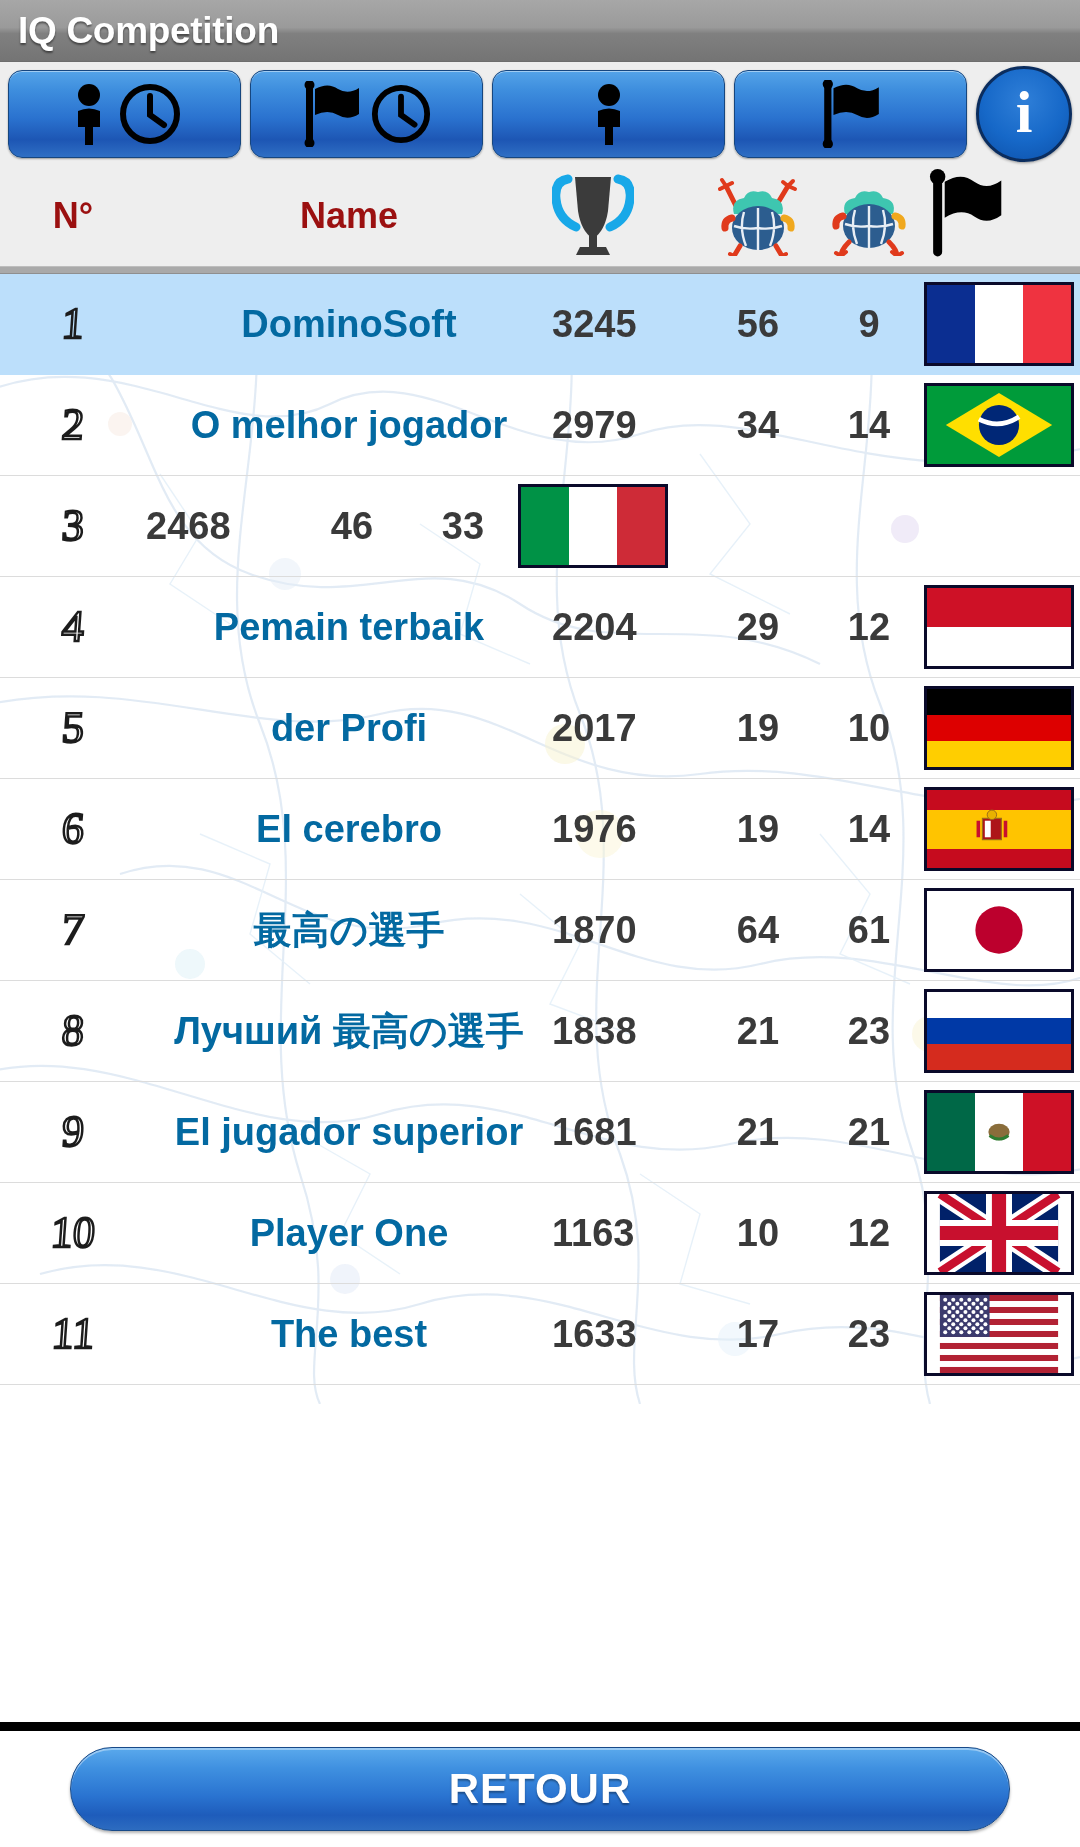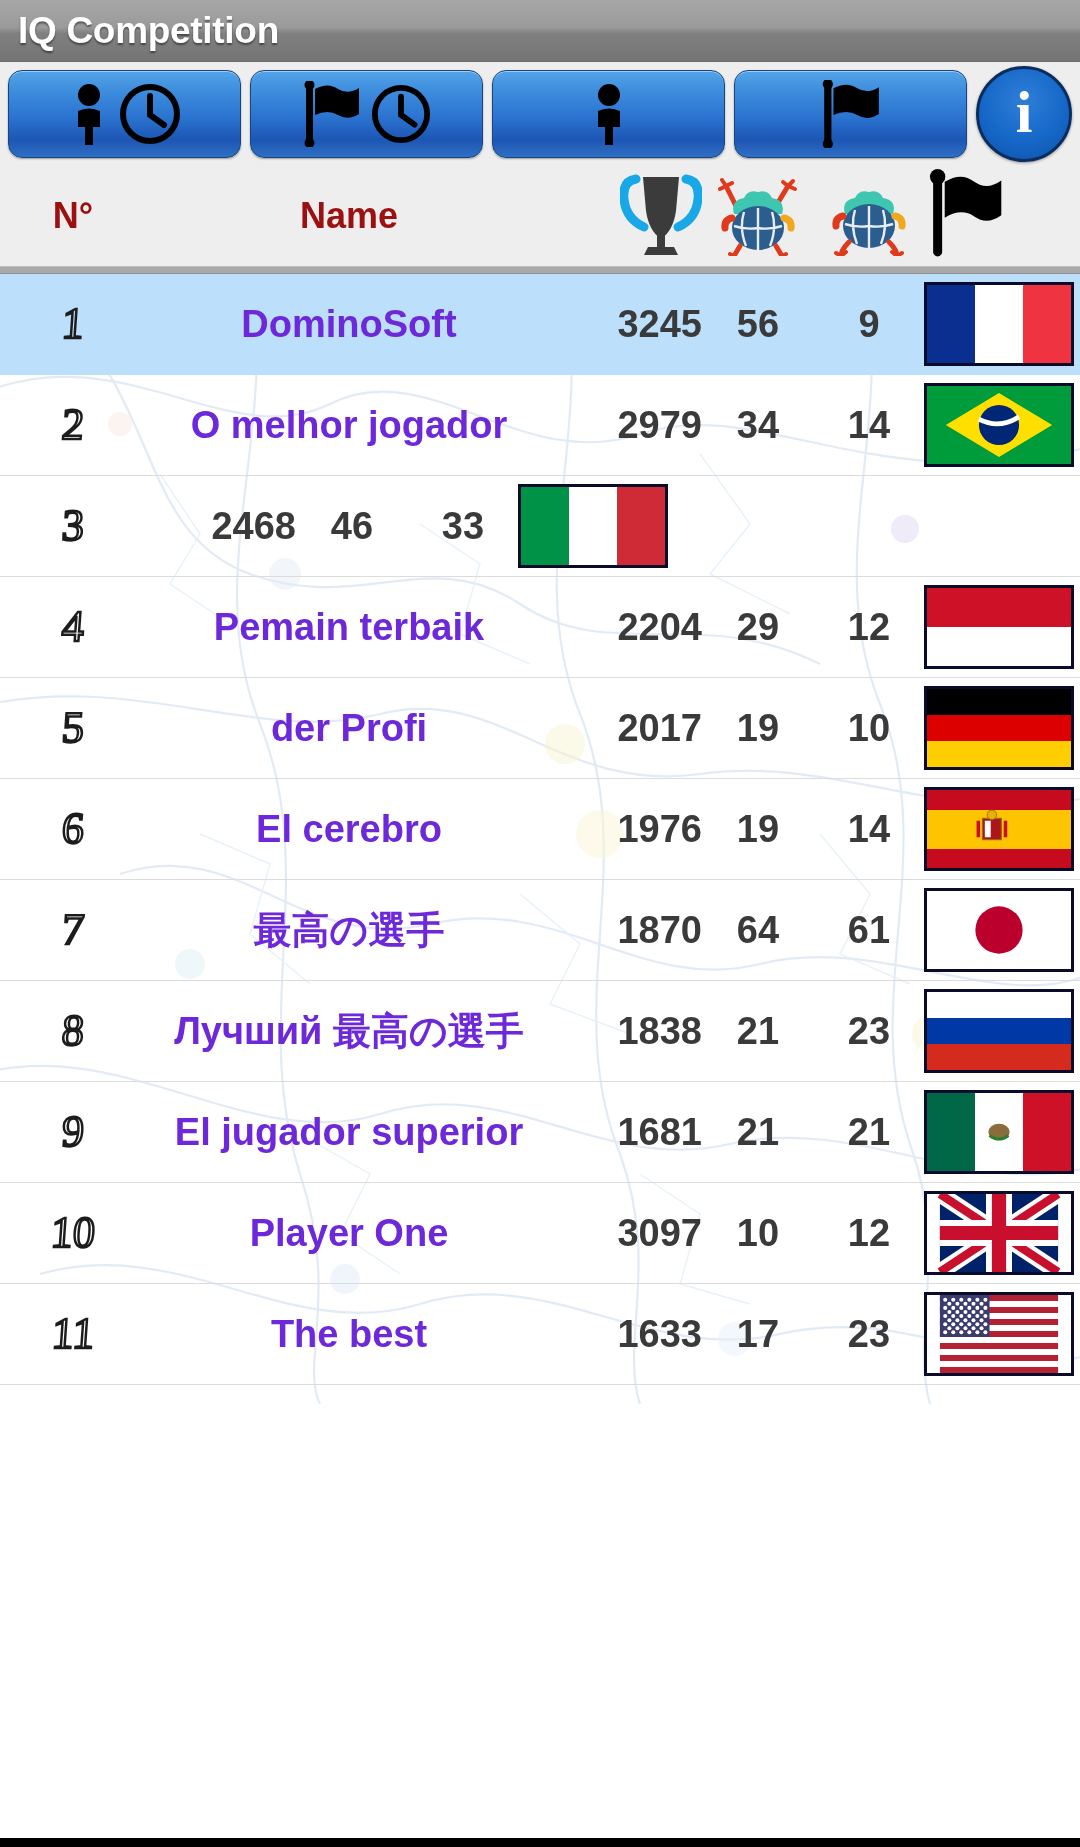--- a/index.html
+++ b/index.html
@@ -82,21 +82,21 @@
   .headsep {
     flex: 0 0 8px; height: 8px;
     background: #a9a9a9;
     border-top: 1px solid #bdbdbd;
     border-bottom: 1px solid #8f8f8f;
   }
 
   
   .c-num   { flex: 0 0 146px; display:flex; align-items:center; justify-content:center; }
   .c-name  { flex: 1 1 auto;  display:flex; align-items:center; justify-content:center; }
-  .c-score { flex: 0 0 150px; display:flex; align-items:center; justify-content:flex-end; }
+  .c-score { flex: 0 0 150px; display:flex; align-items:center; justify-content:flex-start; }
   .c-a     { flex: 0 0 112px; display:flex; align-items:center; justify-content:center; }
   .c-b     { flex: 0 0 110px; display:flex; align-items:center; justify-content:center; }
   .c-flag  { flex: 0 0 156px; display:flex; align-items:center; justify-content:flex-start; padding-right: 4px;}
 
   
   .tablewrap {
     flex: 1 1 auto;
     position: relative;
     overflow: hidden;
     background: #ffffff;
@@ -115,21 +115,21 @@
   .row.highlight { background: #bcdffb; border-bottom-color: #bcdffb; }
   .row .rnum {
     font-size: 44px; line-height: 1;
     color: transparent;
     -webkit-text-stroke: 2.5px #1c1c1c;
     font-family: "Liberation Serif", serif;
     font-weight: normal;
     transform: skewX(-4deg);
   }
   .row .rname {
-    font-size: 38px; font-weight: bold; color: #6d28d9;
+    font-size: 38px; font-weight: bold; color: #0369a1;
     white-space: nowrap;
   }
   .row .rval {
     font-size: 38px; font-weight: bold; color: #3a3a3a;
   }
   .row.empty { border-bottom: none; }
 
   .flagbox {
     width: 150px; height: 84px;
     border: 3px solid #0a0a2a;
@@ -560,21 +560,21 @@
           </div>
         </div>
         <div class="row">
           <div class="c-num">
             <span class="rnum">10</span>
           </div>
           <div class="c-name">
             <span class="rname">Player One</span>
           </div>
           <div class="c-score">
-            <span class="rval">3097</span>
+            <span class="rval">1163</span>
           </div>
           <div class="c-a">
             <span class="rval">10</span>
           </div>
           <div class="c-b">
             <span class="rval">12</span>
           </div>
           <div class="c-flag">
             <div class="flagbox" title="United Kingdom">
               <svg viewBox="0 0 100 66" style="position:absolute;inset:0;width:100%;height:100%">
@@ -672,14 +672,19 @@
       </svg>
             </div>
           </div>
         </div>
         <div class="row empty"></div>
       </div>
   </div>
 
   <div class="bottomrule"></div>
 
+  <div class="footer">
+    <div class="retour">
+      <span>RETOUR</span>
+    </div>
+  </div>
 
 </div>
 
 </body></html>

